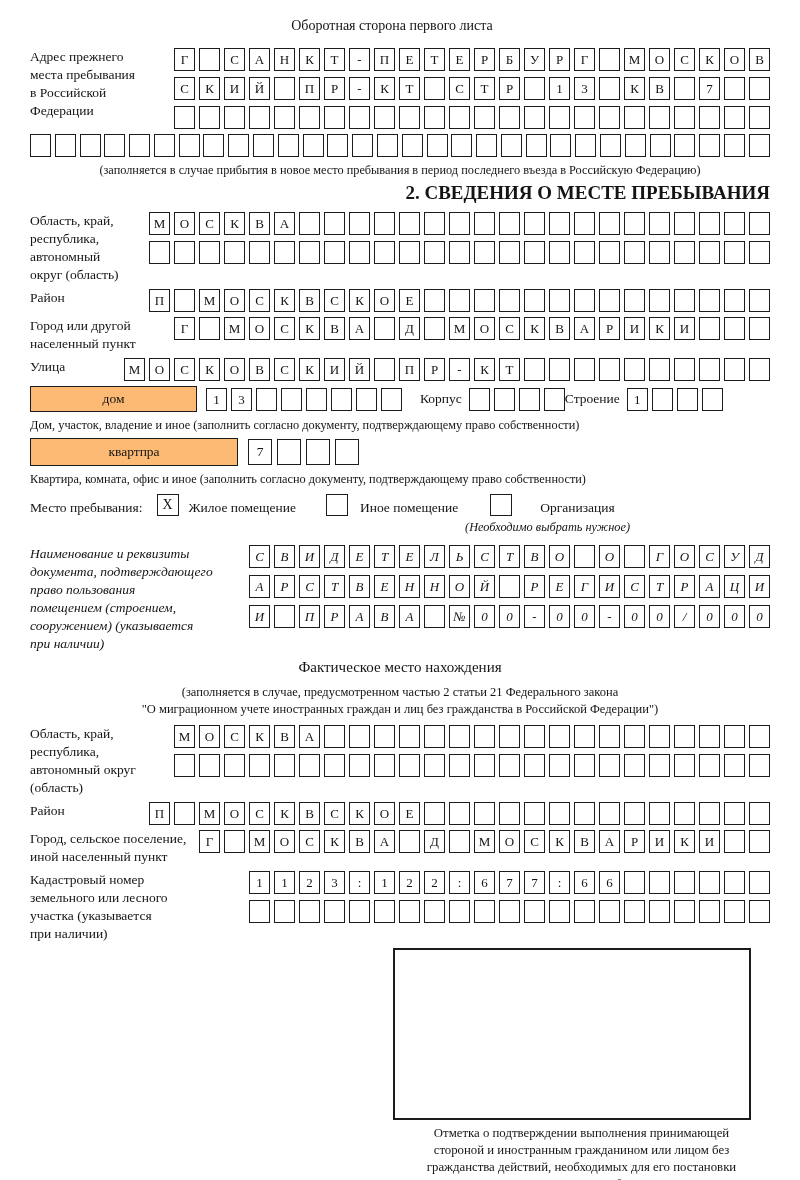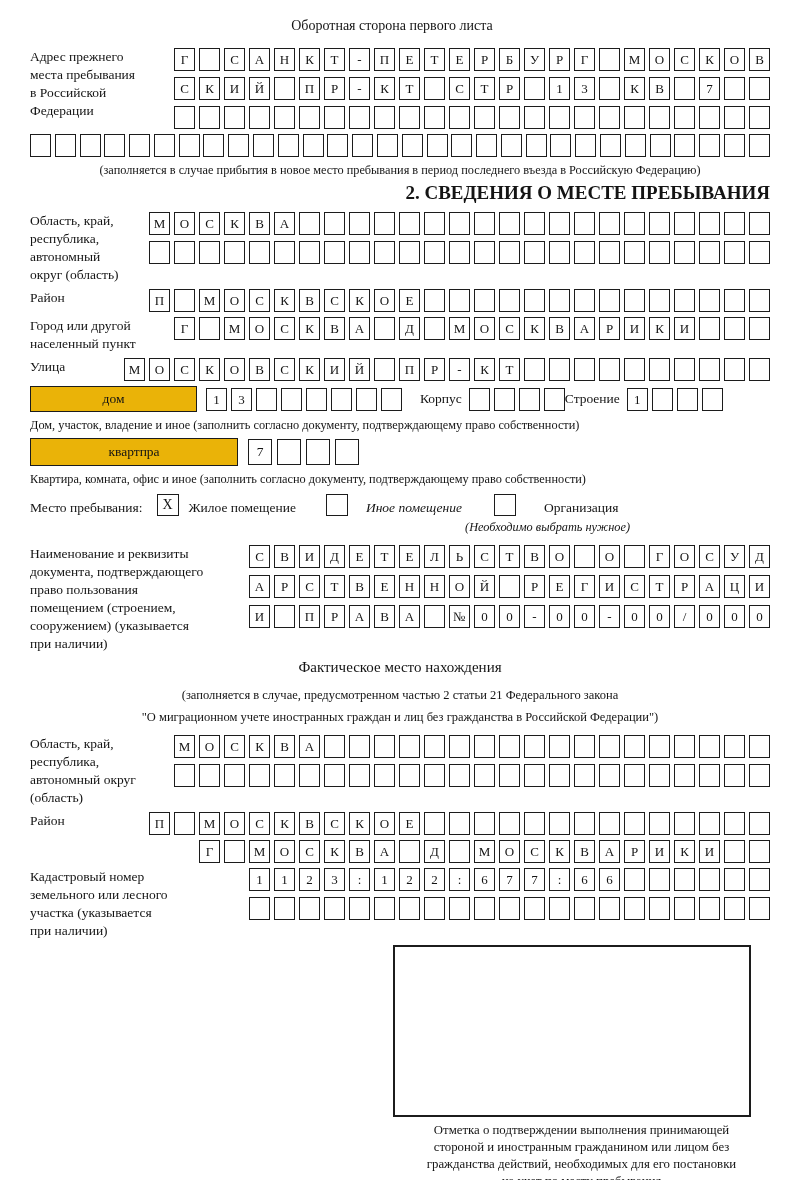--- a/index.html
+++ b/index.html
@@ -17,37 +17,37 @@
   .cell{flex:none;width:21px;height:23px;border:1.6px solid #1c1c1c;box-sizing:border-box;
         display:flex;align-items:center;justify-content:center;
         font-size:13px;line-height:1;background:#fff;}
   .cell.big{width:24px;height:26px;font-size:13.5px;}
 
   .note{font-size:12.3px;line-height:16px;}
   .note-center{text-align:center;}
   .sec-title{text-align:right;font-weight:bold;font-size:19px;margin:4px 0 8px 0;}
 
   .wide-box{border:1.6px solid #1c1c1c;box-sizing:border-box;display:flex;align-items:center;
-            justify-content:center;font-size:13.5px;background:#eab308;flex:none;text-align:center;}
+            justify-content:center;font-size:13.5px;background:#fdba74;flex:none;text-align:center;}
   .dom-box{width:167px;height:26px;margin-right:9px;}
   .kv-box{width:208px;height:28px;margin-right:10px;}
   .dom-row{display:flex;align-items:center;margin-bottom:5px;}
   .inline-lbl{font-size:13.5px;flex:none;}
 
   .mesto-row{display:flex;align-items:flex-end;margin-bottom:3px;}
   .chk{width:22px;height:22px;border:1.6px solid #1c1c1c;box-sizing:border-box;flex:none;
        display:flex;align-items:center;justify-content:center;font-size:14px;}
   .mesto-note{width:600px;text-align:right;margin-bottom:10px;font-style:italic;}
 
   .doc-block .lbl{line-height:18px;}
-  .doc-block{margin-bottom:0;}
+  .doc-block{margin-bottom:0;font-style:italic;}
   .doc-block .stack{gap:7px;}
 
   .fact-title{text-align:center;font-weight:normal;font-size:15px;margin:6px 0 8px 0;}
-  .fact-note{text-align:center;font-size:12.5px;line-height:22px;margin-bottom:7px;}
+  .fact-note{text-align:center;font-size:12.5px;line-height:17px;margin-bottom:7px;}
 
   .lbl4{line-height:18px;}
 
   .stamp-wrap{margin-left:363px;width:377px;margin-top:4px;}
   .stamp-box{width:358px;height:172px;border:2px solid #1c1c1c;box-sizing:border-box;background:#fff;}
   .stamp-caption{text-align:center;font-size:12.8px;line-height:17px;margin-top:5px;}
 
   .ml-sp{margin-left:18px;margin-right:7px;}
   .ml-sp2{margin-right:7px;}
 </style>
@@ -370,21 +370,21 @@
         <span class="cell big"></span>
       </div>
   </div>
   <div class="note" style="margin-bottom:7px;">Квартира, комната, офис и иное (заполнить согласно документу, подтверждающему право собственности)</div>
 
   <div class="mesto-row">
     <div class="inline-lbl">Место пребывания:</div>
     <div class="chk" style="margin-left:14px;">X</div>
     <div class="inline-lbl" style="margin-left:10px;">Жилое помещение</div>
     <div class="chk" style="margin-left:30px;"></div>
-    <div class="inline-lbl" style="margin-left:18px;font-style:italic;">Иное помещение</div>
+    <div class="inline-lbl" style="margin-left:12px;">Иное помещение</div>
     <div class="chk" style="margin-left:32px;"></div>
     <div class="inline-lbl" style="margin-left:28px;">Организация</div>
   </div>
   <div class="note mesto-note">(Необходимо выбрать нужное)</div>
 
   <div class="frow doc-block">
     <div class="lbl">Наименование и реквизиты<br>документа, подтверждающего<br>право пользования<br>помещением (строением,<br>сооружением) (указывается<br>при наличии)</div>
     <div class="stack">
       <div class="cells-row">
           <span class="cell">С</span>
@@ -544,20 +544,21 @@
         <span class="cell"></span>
         <span class="cell"></span>
         <span class="cell"></span>
         <span class="cell"></span>
         <span class="cell"></span>
         <span class="cell"></span>
       </div>
   </div>
 
   <div class="frow">
+    <div class="lbl">Город, сельское поселение,<br>иной населенный пункт</div>
     <div class="cells-row">
         <span class="cell">Г</span>
         <span class="cell"></span>
         <span class="cell">М</span>
         <span class="cell">О</span>
         <span class="cell">С</span>
         <span class="cell">К</span>
         <span class="cell">В</span>
         <span class="cell">А</span>
         <span class="cell"></span>

